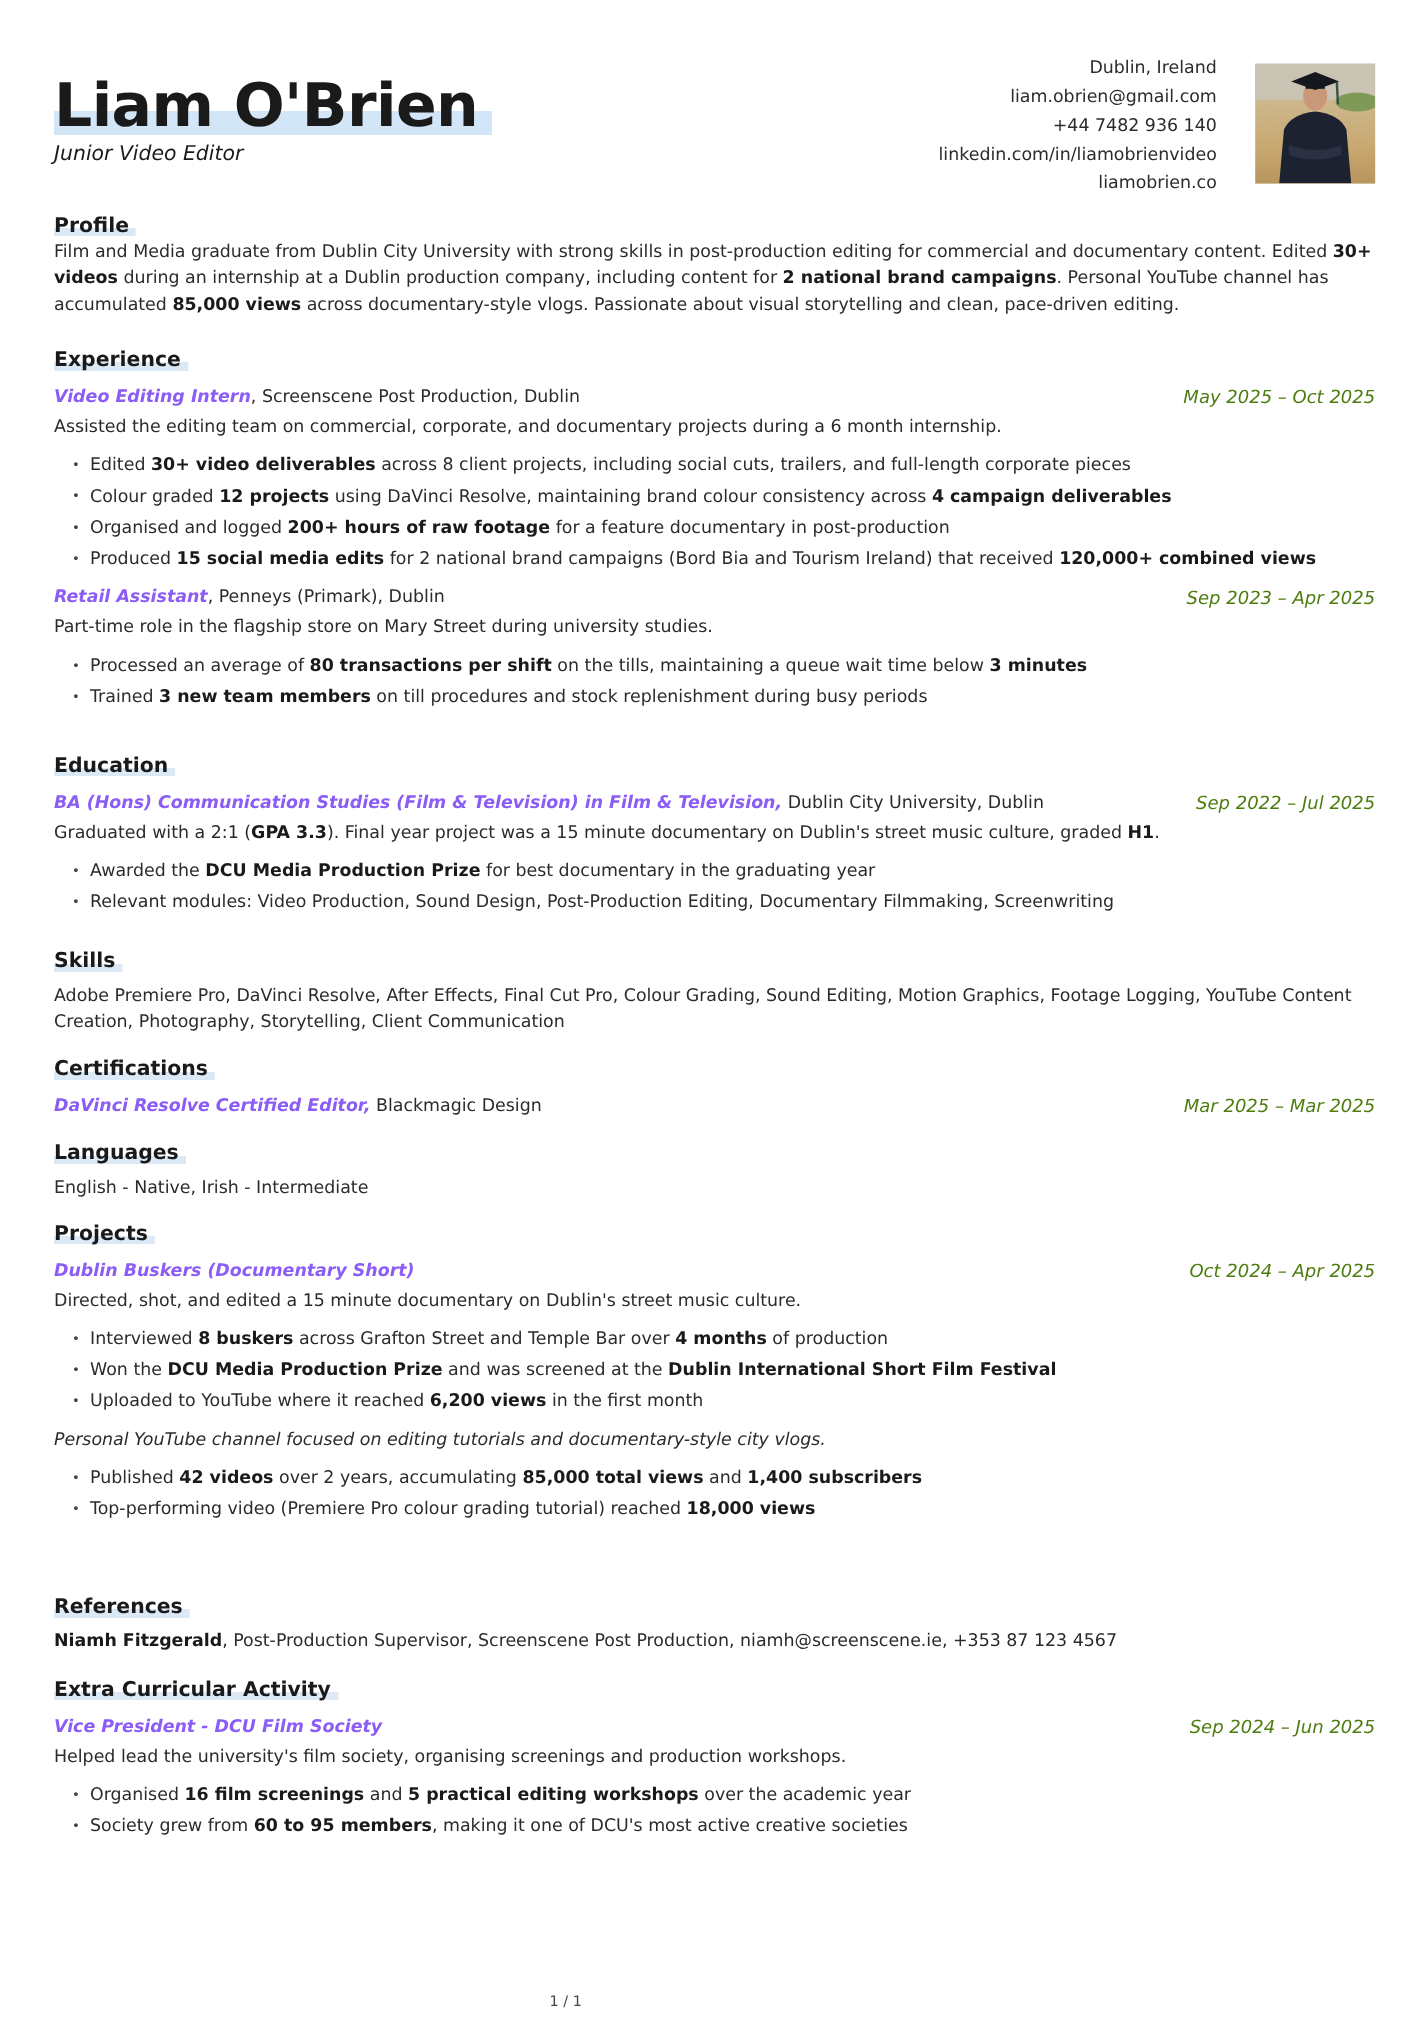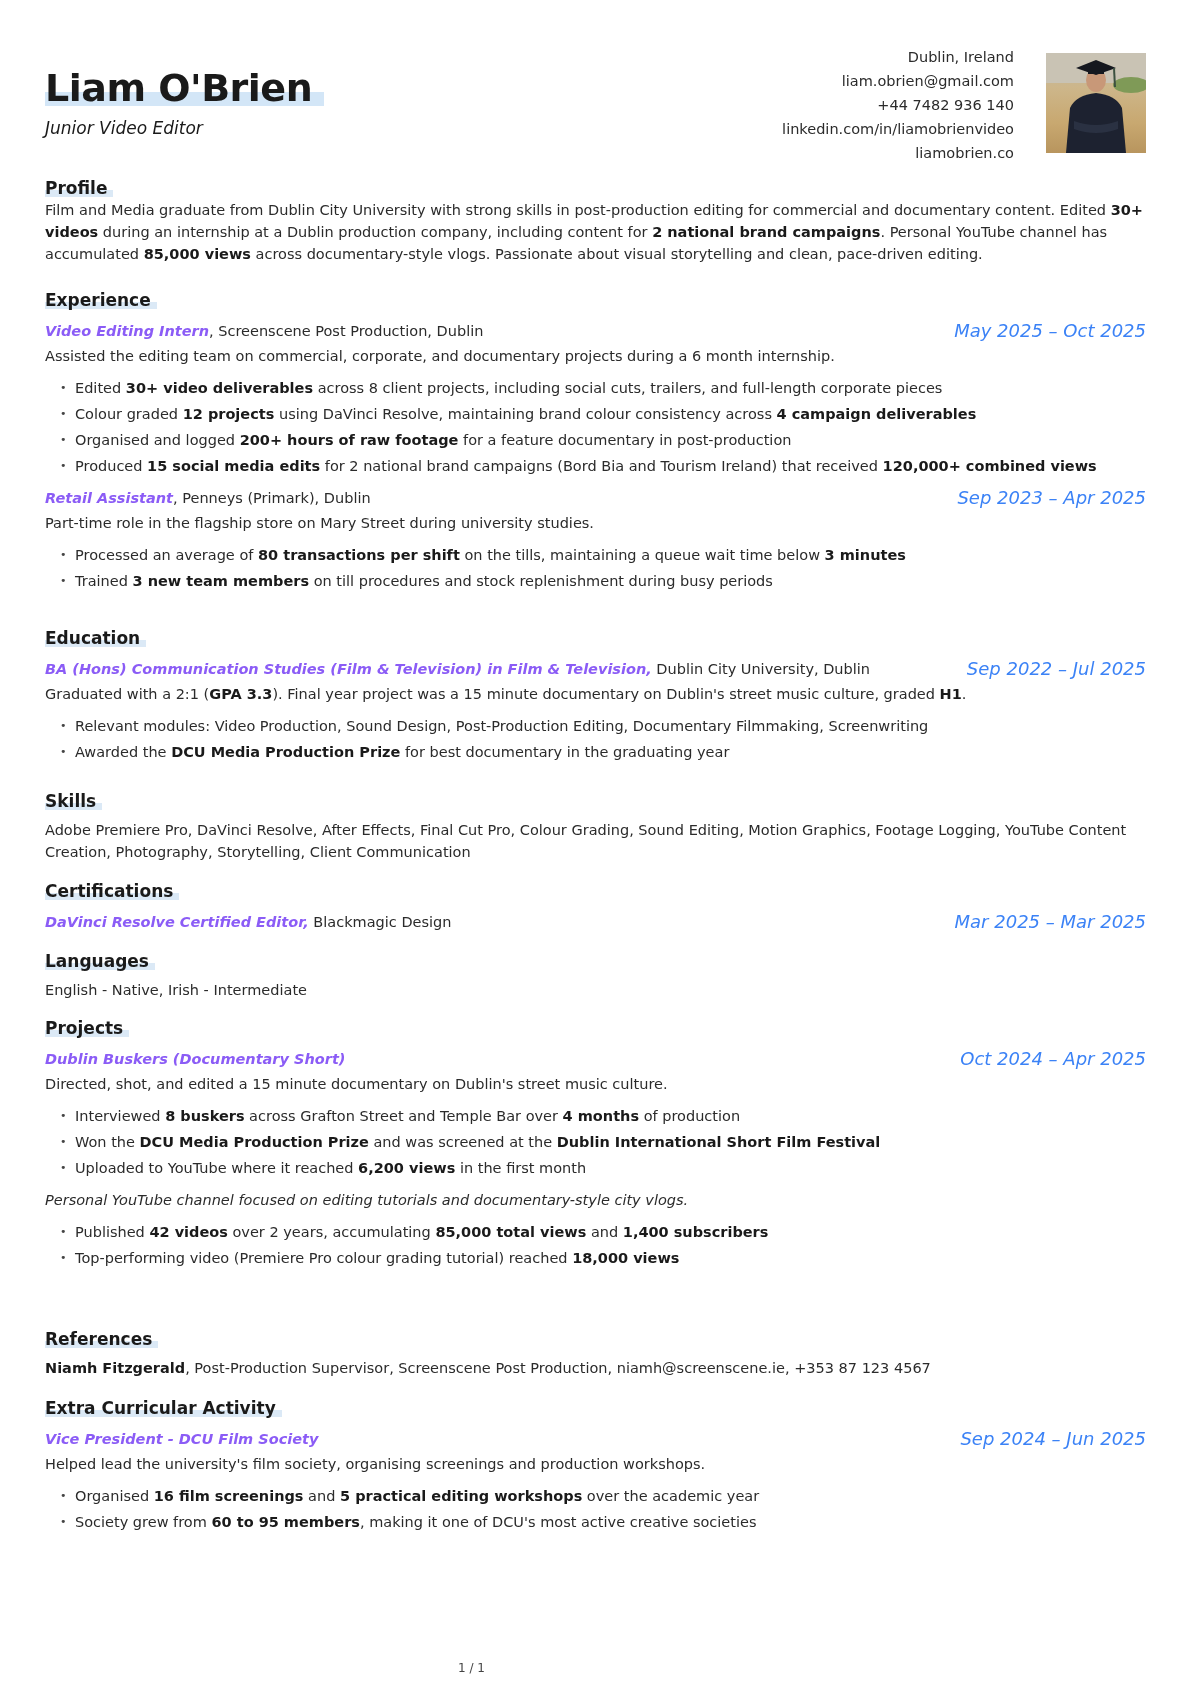--- a/index.html
+++ b/index.html
@@ -1,33 +1,33 @@
 <!DOCTYPE html>
 <html><head>
 <meta charset="utf-8">
 <style>
   html,body{margin:0;padding:0;background:#fff;}
   body{width:1190px;height:1683px;position:relative;overflow:hidden;
        font-family:"DejaVu Sans","Liberation Sans",sans-serif;color:#2b2b2b;}
   .page{position:absolute;left:45px;top:0;width:1101px;}
   .header{position:relative;height:170px;}
-  .name{position:absolute;left:0;top:66px;font-size:38px;font-weight:bold;color:#1a1a1a;
+  .name{position:absolute;left:0;top:66px;font-size:50px;font-weight:bold;color:#1a1a1a;
         letter-spacing:-0.5px;line-height:44px;}
   .name .hl{background:linear-gradient(to bottom,transparent 58%,#d3e6f7 58%,#d3e6f7 92%,transparent 92%);padding-right:12px;}
   .title{position:absolute;left:0;top:118px;font-size:17px;font-style:italic;color:#1a1a1a;}
   .contact{position:absolute;right:132px;top:45px;text-align:right;font-size:14.5px;line-height:24px;color:#2b2b2b;}
   .contact div{white-space:nowrap;}
   .photo{position:absolute;right:0;top:53px;width:100px;height:100px;overflow:hidden;
          background:linear-gradient(180deg,#bfb9a8 0%,#cdb68a 35%,#c8a870 70%,#b8955e 100%);}
   .section-title{font-size:17px;font-weight:bold;color:#1a1a1a;display:inline-block;
      background:linear-gradient(to bottom,transparent 60%,#dbe9f6 60%,#dbe9f6 95%,transparent 95%);padding-right:6px;}
   .sec{position:absolute;left:0;width:1101px;}
   .p{font-size:14.5px;line-height:22px;color:#2b2b2b;}
   .row{position:relative;font-size:14.5px;line-height:22px;}
-  .row .date{position:absolute;right:0;top:0;font-style:italic;font-size:18px;color:#3b82f6;text-align:center;}
+  .row .date{position:absolute;right:0;top:0;font-style:italic;font-size:15px;color:#4d7c0f;text-align:center;}
   .role{font-weight:bold;font-style:italic;color:#8b5cf6;}
   ul{margin:8px 0 0 0;padding:0 0 0 30px;list-style:none;}
   li{position:relative;font-size:14.5px;line-height:26px;}
   li:before{content:"•";position:absolute;left:-15px;font-size:11px;color:#444;}
   b{color:#1a1a1a;}
   .pagenum{position:absolute;left:0;width:943px;top:1661px;text-align:center;font-size:12px;color:#444;}
 </style>
 </head>
 <body>
 
@@ -94,22 +94,22 @@
 
   <div class="sec" style="top:628px;">
     <div class="section-title">Education</div>
     <div style="margin-top:10px;">
       <div class="row">
         <span class="role">BA (Hons) Communication Studies (Film &amp; Television) in Film &amp; Television,</span><span> Dublin City University, Dublin</span>
         <span class="date">Sep 2022 – Jul 2025</span>
       </div>
       <div class="p" style="margin-top:3px;"><span>Graduated with a 2:1 (</span><b>GPA 3.3</b><span>). Final year project was a 15 minute documentary on Dublin's street music culture, graded </span><b>H1</b><span>.</span></div>
       <ul>
+        <li><span>Awarded the </span><b>DCU Media Production Prize</b><span> for best documentary in the graduating year</span></li>
         <li><span>Relevant modules: Video Production, Sound Design, Post-Production Editing, Documentary Filmmaking, Screenwriting</span></li>
-        <li><span>Awarded the </span><b>DCU Media Production Prize</b><span> for best documentary in the graduating year</span></li>
       </ul>
     </div>
   </div>
 
   <div class="sec" style="top:791px;">
     <div class="section-title">Skills</div>
     <div class="p" style="margin-top:8px;">Adobe Premiere Pro, DaVinci Resolve, After Effects, Final Cut Pro, Colour Grading, Sound Editing, Motion Graphics, Footage Logging, YouTube Content Creation, Photography, Storytelling, Client Communication</div>
   </div>
 
   <div class="sec" style="top:881px;">

